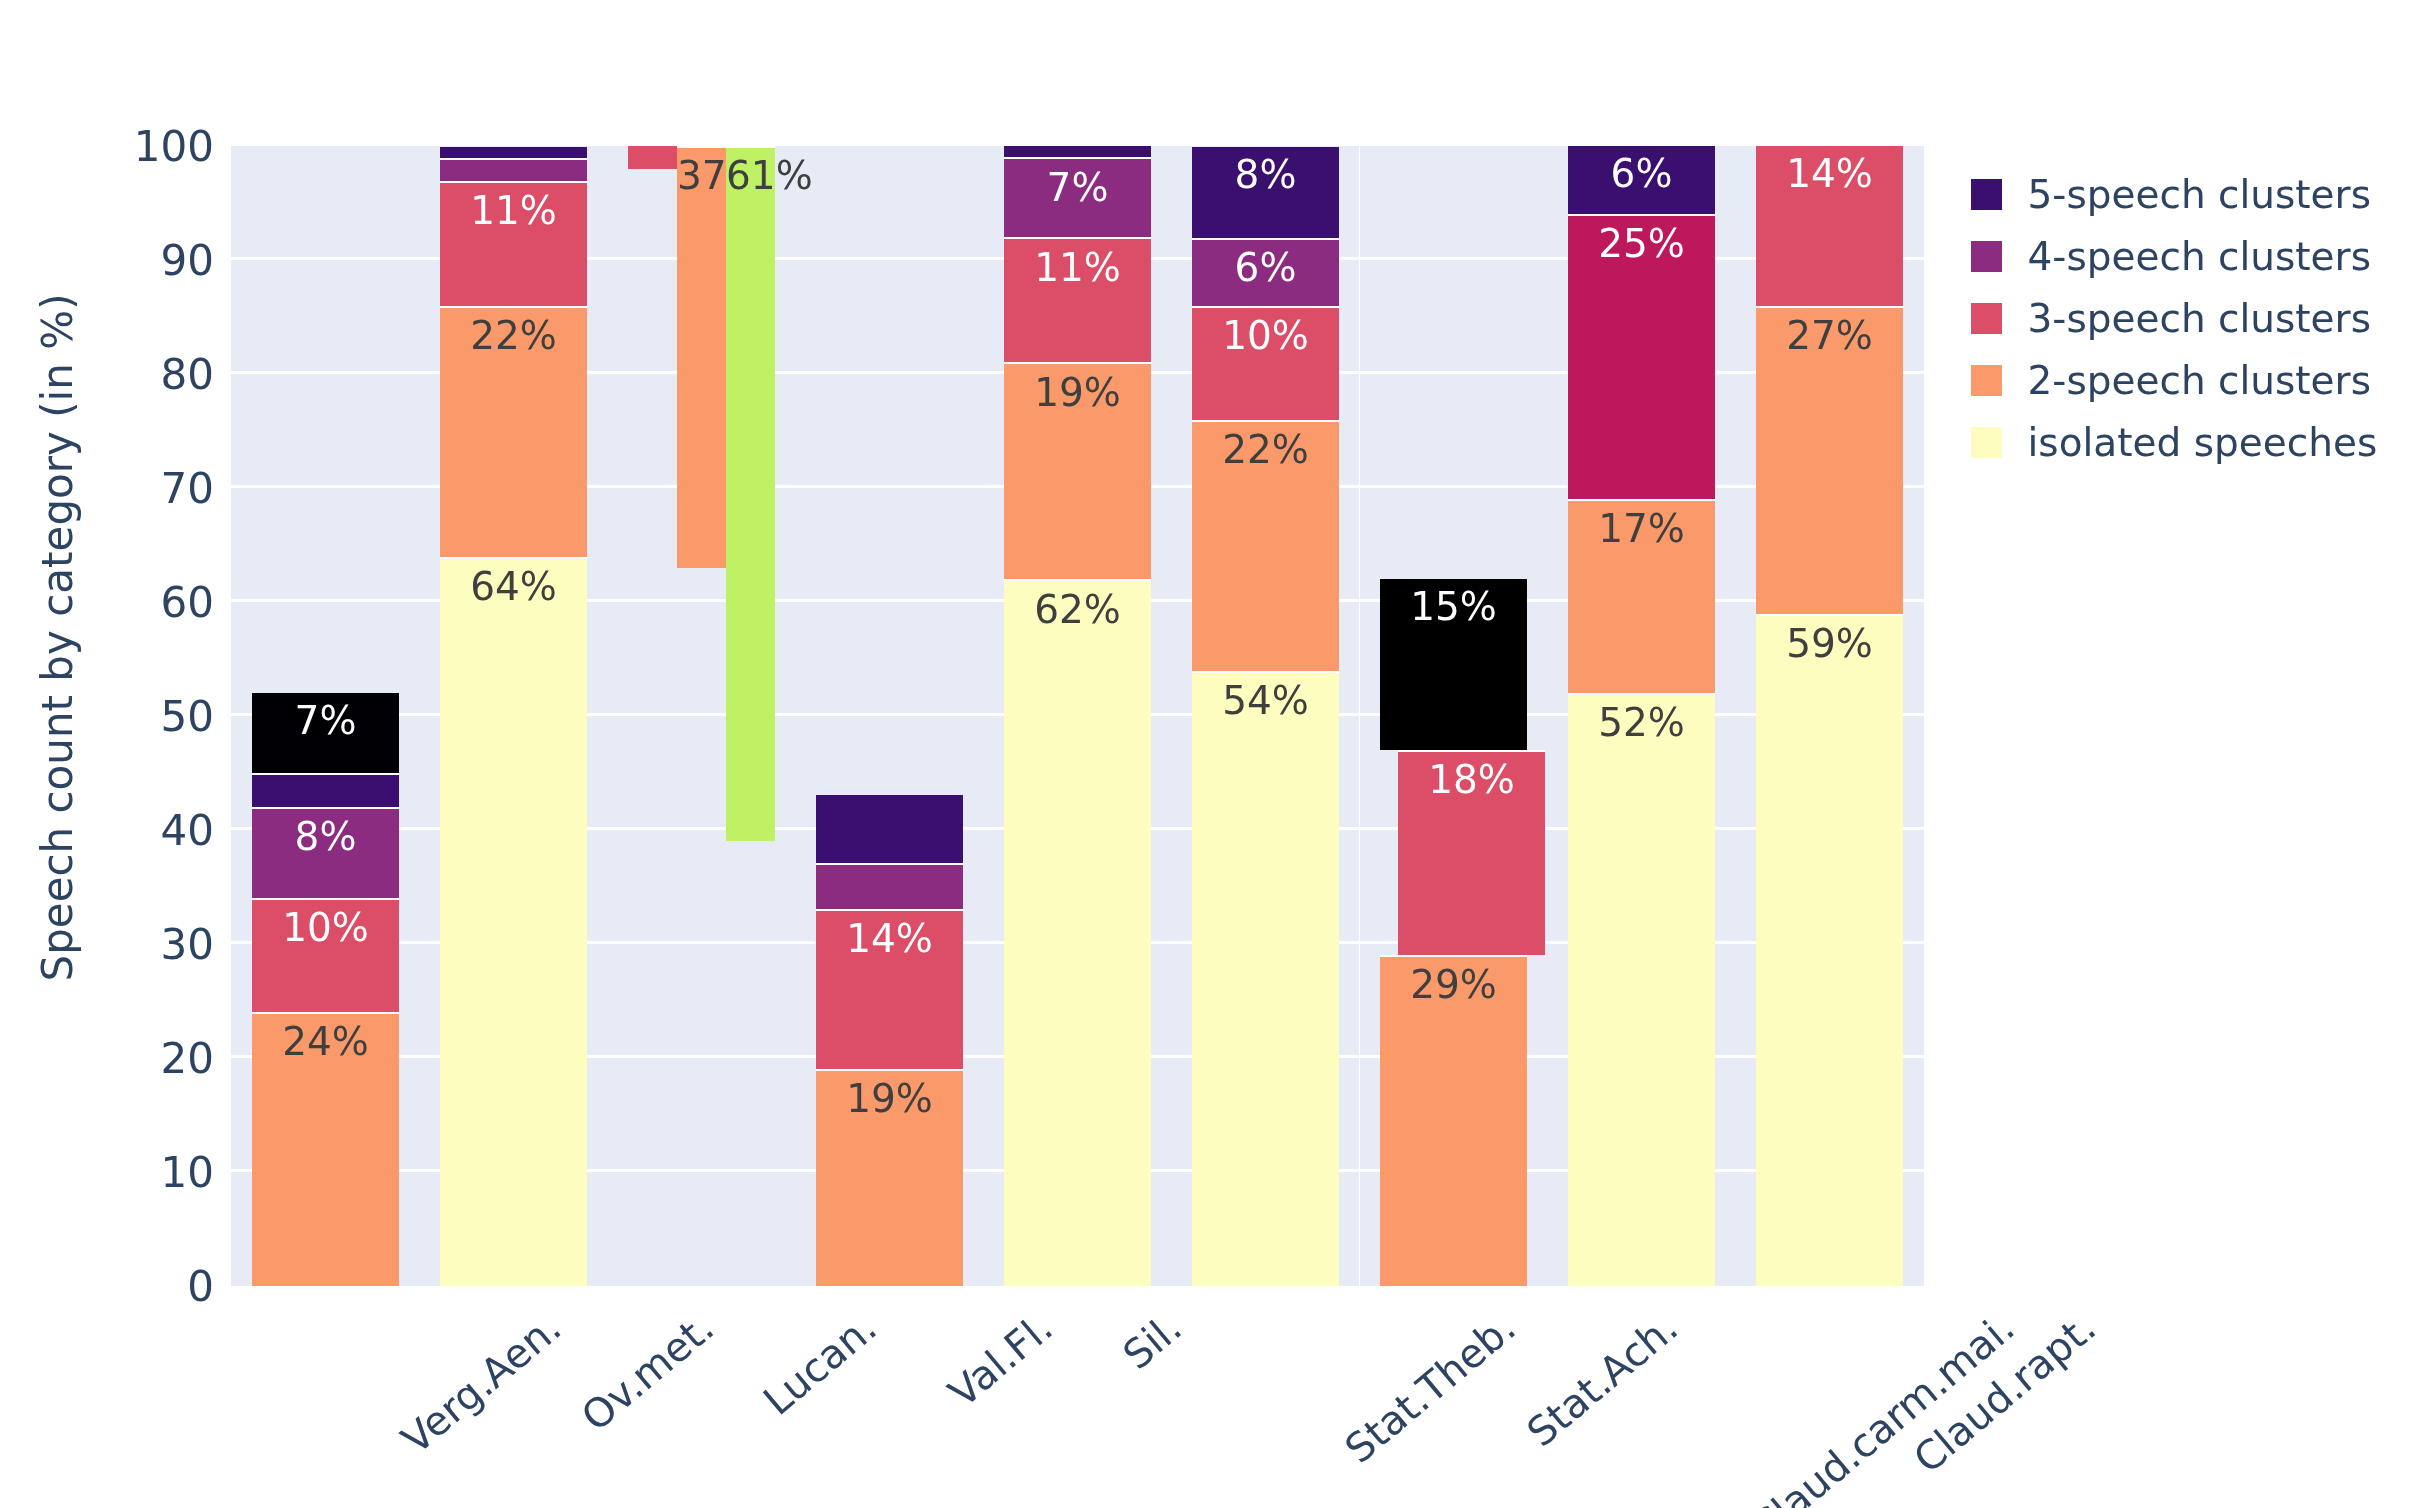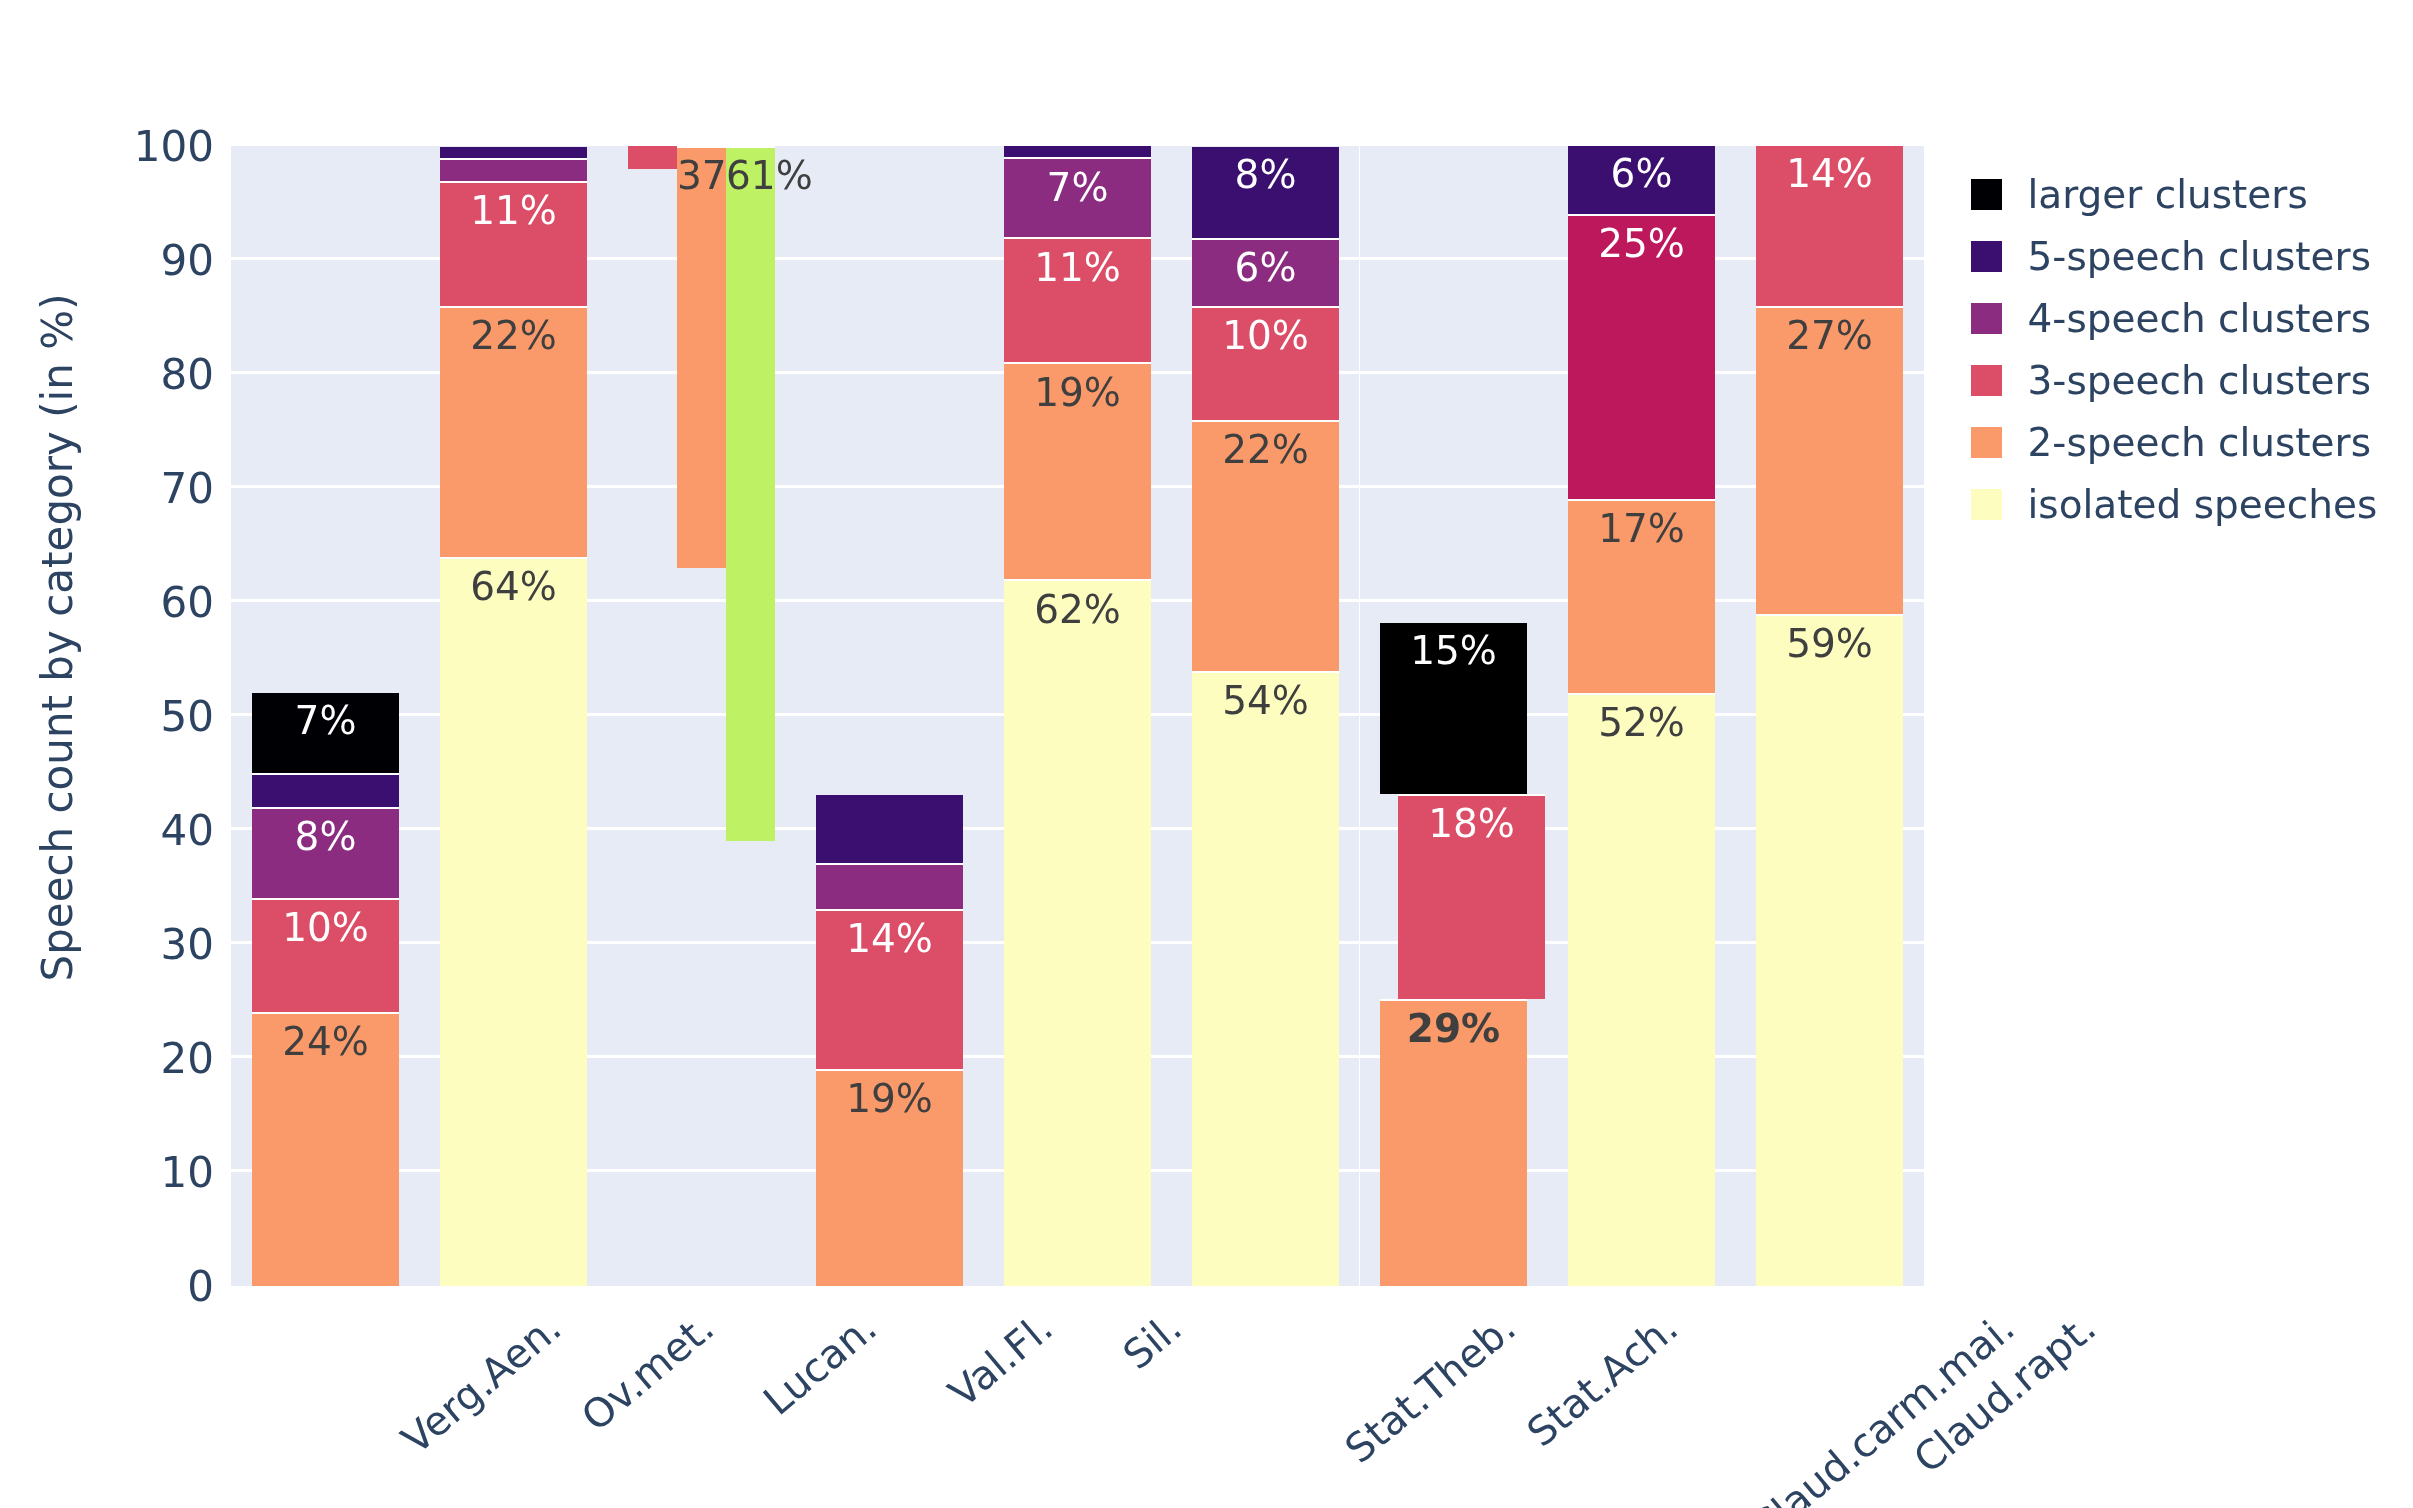--- a/index.html
+++ b/index.html
@@ -276,21 +276,21 @@
           <span class="seglabel dark">54%</span>
         </div>
       </div>
       <div class="bar" style="left: 1149px; width: 147px; height: 1140px; display: flex; flex-direction: column; justify-content: flex-end;">
         <div class="seg" style="height: 171px; background: #000000;">
           <span class="seglabel light">15%</span>
         </div>
         <div class="seg" style="height: 205px; background: rgb(220, 78, 104); margin-left: 18px;">
           <span class="seglabel light">18%</span>
         </div>
-        <div class="seg" style="height: 287px; background: rgb(250, 154, 106); font-weight: bold;">
+        <div class="seg" style="height: 331px; background: rgb(250, 154, 106);">
           <span class="seglabel dark">29%</span>
         </div>
       </div>
       <div class="bar" style="left: 1337px; width: 147px; height: 1140px; display: flex; flex-direction: column; justify-content: flex-end;">
         <div class="seg" style="height: 68px; background: rgb(59, 15, 111);">
           <span class="seglabel light">6%</span>
         </div>
         <div class="seg" style="height: 285px; background: #be185d;">
           <span class="seglabel light">25%</span>
         </div>
@@ -310,24 +310,20 @@
         </div>
         <div class="seg" style="height: 672px; background: rgb(252, 253, 191);">
           <span class="seglabel dark">59%</span>
         </div>
       </div>
     </div>
 
   <div id="xticks"></div>
 
   <div id="legend">
-      <div class="legend-row">
-        <div class="legend-swatch" style="background: rgb(0, 0, 4);"></div>
-        <div class="legend-text">larger clusters</div>
-      </div>
       <div class="legend-row">
         <div class="legend-swatch" style="background: rgb(59, 15, 111);"></div>
         <div class="legend-text">5-speech clusters</div>
       </div>
       <div class="legend-row">
         <div class="legend-swatch" style="background: rgb(139, 44, 128);"></div>
         <div class="legend-text">4-speech clusters</div>
       </div>
       <div class="legend-row">
         <div class="legend-swatch" style="background: rgb(220, 78, 104);"></div>

